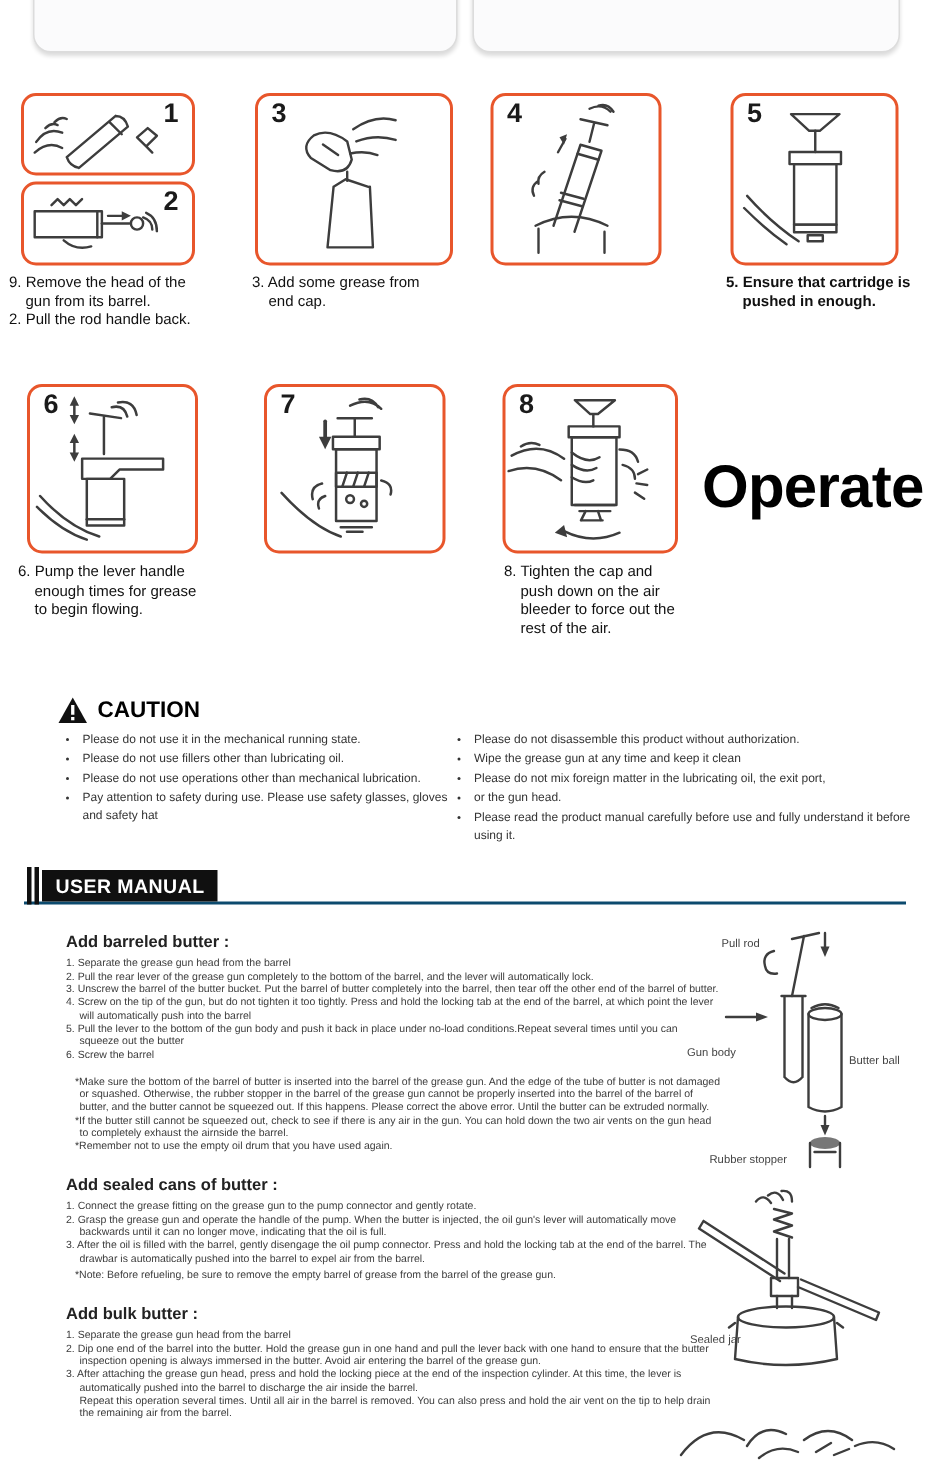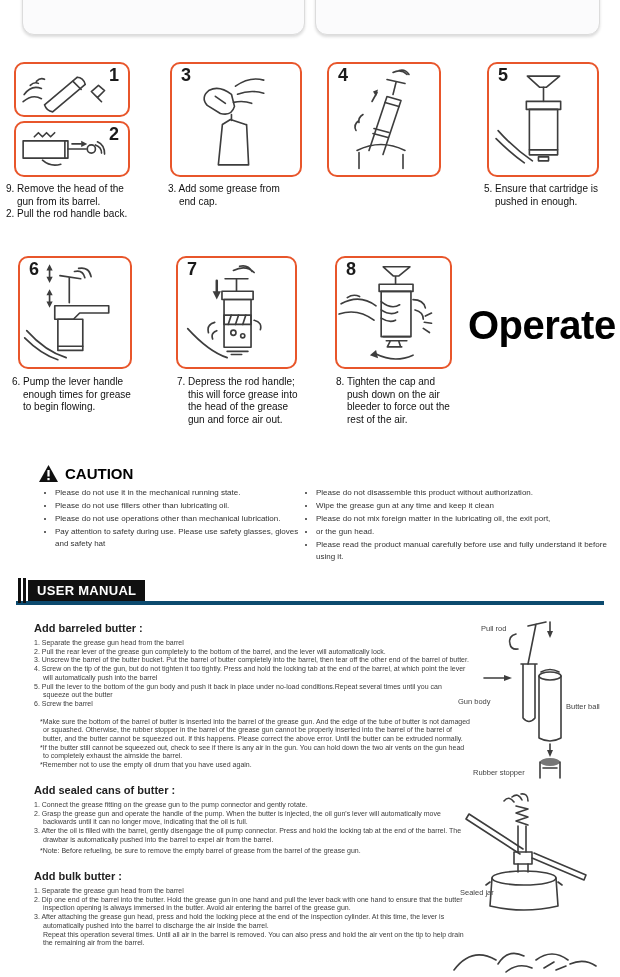--- a/index.html
+++ b/index.html
@@ -32,28 +32,28 @@
   
   .caution-header{position:absolute;left:38px;top:464px;display:flex;align-items:center;gap:6px;}
   .caution-title{font-size:15px;font-weight:bold;color:#000;}
   .caution-col{position:absolute;top:487px;}
   .caution-col ul{margin:0;padding-left:13px;}
   .caution-col li{font-size:8px;line-height:12.4px;color:#333;margin:0 0 0.5px 0;}
   .cl{left:42px;width:268px;}
   .cr{left:303px;width:306px;}
 
   
-  .mh{position:absolute;left:16px;right:16px;top:580px;height:21px;border-bottom:4px solid #0c4a6e;}
+  .mh{position:absolute;left:16px;right:16px;top:580px;height:21px;border-bottom:2px solid #0c4a6e;}
   .mh .bar{position:absolute;top:-2px;width:3px;height:25px;background:#101010;}
   .mh .bar.b1{left:2px;} .mh .bar.b2{left:7px;}
   .mh .label{position:absolute;left:12px;top:0;height:21px;line-height:21px;background:#101010;
              color:#fff;font-size:13px;font-weight:bold;padding:0 9px;letter-spacing:0.3px;}
 
   
-  .mtext{position:absolute;left:34px;top:622px;width:436px;color:#3c3c3c;}
+  .mtext{position:absolute;left:44px;top:622px;width:436px;color:#3c3c3c;}
   .mhead{font-size:11px;font-weight:bold;color:#222;margin:0 0 5px 0;}
   .mli{font-size:7px;line-height:8.7px;padding-left:9px;text-indent:-9px;white-space:pre-line;}
   .mnote{font-size:7px;line-height:8.7px;padding-left:9px;text-indent:-3px;}
   .mnotes{margin-top:9px;}
   .mnotes.tight{margin-top:3px;}
   .msection + .msection{margin-top:14px;}
 
   
   .figs svg{position:absolute;}
   .fig1{left:448px;top:612px;width:172px;height:172px;}
@@ -131,21 +131,21 @@
     <span class="snum">5</span>
   </div>
 
   <div class="cap" style="left:6px;top:183px;width:130px;">
     <div class="li">9. Remove the head of the gun from its barrel.</div>
     <div class="li">2. Pull the rod handle back.</div>
   </div>
   <div class="cap" style="left:168px;top:183px;width:128px;">
     <div class="li">3. Add some grease from end cap.</div>
   </div>
-  <div class="cap" style="left:484px;top:183px;width:124px;">
+  <div class="cap" style="left:484px;top:183px;width:124px;font-weight:bold;">
     <div class="li">5. Ensure that cartridge is pushed in enough.</div>
   </div>
 
   <div class="sbox" style="left:18px;top:256px;width:110px;height:109px;">
     <svg class="art" viewBox="0 0 105 105">
       <path d="M38,17 l20,3 M47,19 v24"></path>
       <path d="M56,10 q10,-2 12,8 M52,13 q8,-2 10,6"></path>
       <path d="M28,11 v8 M28,35 v8"></path>
       <path class="fil" d="M25,12 l3,-6 l3,6 z M25,18 l3,6 l3,-6 z M25,36 l3,-6 l3,6 z M25,42 l3,6 l3,-6 z"></path>
       <path d="M33,46 h52 v7 h-28 l-6,6 h-18 z"></path>
@@ -187,23 +187,20 @@
       <path d="M38,93 q18,9 36,1"></path>
         <path class="fil" d="M38,89 l-6,5 l8,3 z"></path>
     </svg>
     <span class="snum">8</span>
   </div>
 
   <div class="operate">Operate</div>
 
   <div class="cap" style="left:12px;top:376px;width:128px;">
     <div class="li">6. Pump the lever handle enough times for grease to begin flowing.</div>
-  </div>
-  <div class="cap" style="left:177px;top:376px;width:124px;">
-    <div class="li">7. Depress the rod handle; this will force grease into the head of the grease gun and force air out.</div>
   </div>
   <div class="cap" style="left:336px;top:376px;width:122px;">
     <div class="li">8. Tighten the cap and push down on the air bleeder to force out the rest of the air.</div>
   </div>
 
   <div class="caution-header">
     <svg width="21" height="19" viewBox="0 0 21 19">
       <path d="M10.5,1 L20,18 H1 Z" fill="#101010"></path>
       <rect x="9.4" y="6" width="2.2" height="6.5" fill="#fff"></rect>
       <rect x="9.4" y="14" width="2.2" height="2.2" fill="#fff"></rect>

